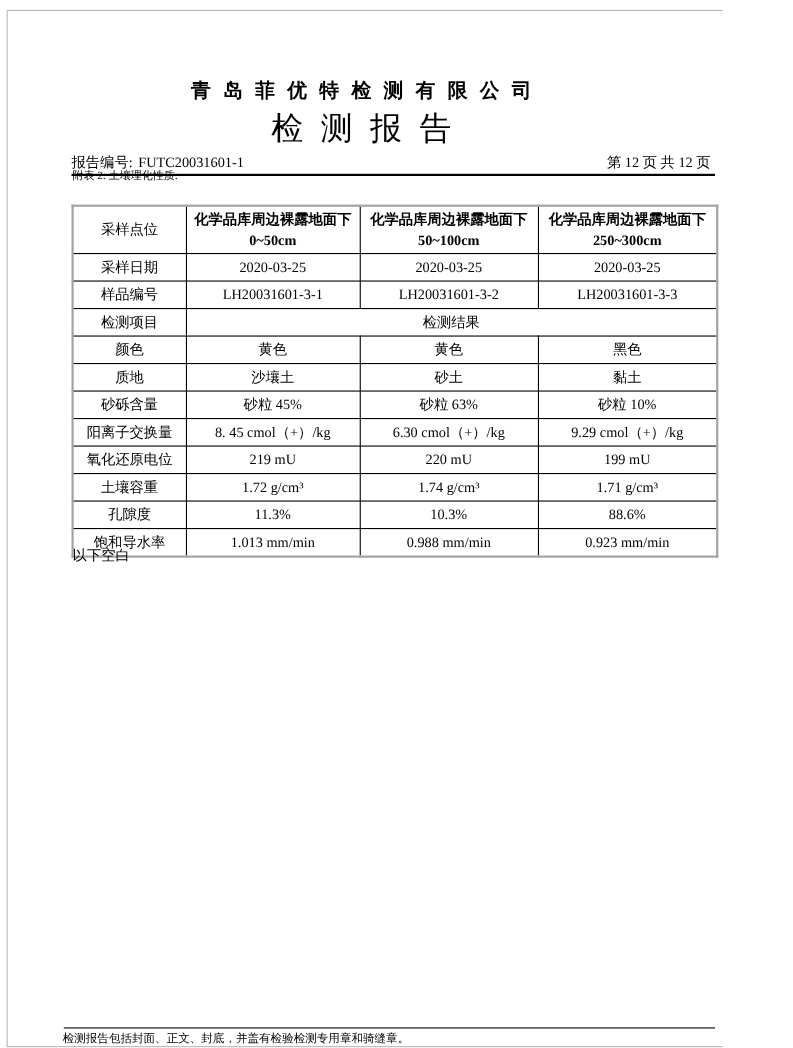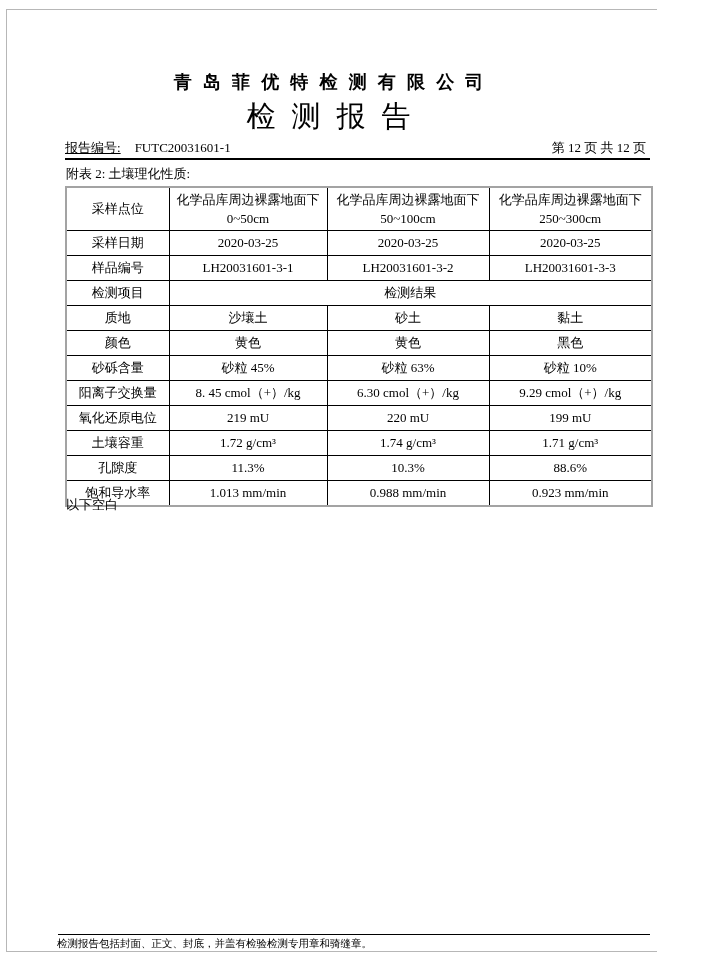--- a/index.html
+++ b/index.html
@@ -19,38 +19,38 @@
   }
   .title {
     position:absolute; top:97px; left:0; width:100%;
     text-align:center; font-weight:normal; font-size:29px;
     letter-spacing:0.55em; text-indent:0.55em; white-space:nowrap;
   }
   .meta-row {
     position:absolute; top:139px; left:65px; width:585px;
     font-size:13px; display:flex; justify-content:space-between; align-items:baseline;
   }
-  .meta-left .lab { margin-right:14px;text-decoration:underline; }
+  .meta-left .lab { margin-right:5px; }
   .meta-right { padding-right:4px; }
   .rule {
     position:absolute; top:158px; left:65px; width:585px;
     border-top:2px solid #000;
   }
-  .appendix { position:absolute; top:165px; left:66px; font-size:13px; }
+  .appendix { position:absolute; top:153px; left:66px; font-size:10px; }
   table.data-table {
     position:absolute; top:186px; left:65px; width:586px;
     border-collapse:collapse; table-layout:fixed; font-size:13px;
     border:2px solid #a3a3a3;
   }
   table.data-table td {
     border:1px solid #000; text-align:center; vertical-align:middle;
     padding:1px 2px; height:22px; line-height:1.35; overflow:hidden;
   }
   table.data-table tr.tall td { height:40px; }
-  table.data-table td .l2 { line-height:19px; }
+  table.data-table td .l2 { line-height:19px;font-weight:bold; }
   .below-note { position:absolute; top:496px; left:66px; font-size:13px; }
   .footer-rule {
     position:absolute; top:934px; left:58px; width:592px;
     border-top:1px solid #000;
   }
   .footer-text { position:absolute; top:937px; left:57px; font-size:10.5px; }
 </style>
 </head>
 <body>
 
@@ -104,30 +104,30 @@
       <td>样品编号</td>
       <td>LH20031601-3-1</td>
       <td>LH20031601-3-2</td>
       <td>LH20031601-3-3</td>
     </tr>
     <tr>
       <td>检测项目</td>
       <td colspan="3">检测结果</td>
     </tr>
     <tr>
+      <td>颜色</td>
+      <td>黄色</td>
+      <td>黄色</td>
+      <td>黑色</td>
+    </tr>
+    <tr>
       <td>质地</td>
       <td>沙壤土</td>
       <td>砂土</td>
       <td>黏土</td>
-    </tr>
-    <tr>
-      <td>颜色</td>
-      <td>黄色</td>
-      <td>黄色</td>
-      <td>黑色</td>
     </tr>
     <tr>
       <td>砂砾含量</td>
       <td>砂粒 45%</td>
       <td>砂粒 63%</td>
       <td>砂粒 10%</td>
     </tr>
     <tr>
       <td>阳离子交换量</td>
       <td>8. 45 cmol（+）/kg</td>

